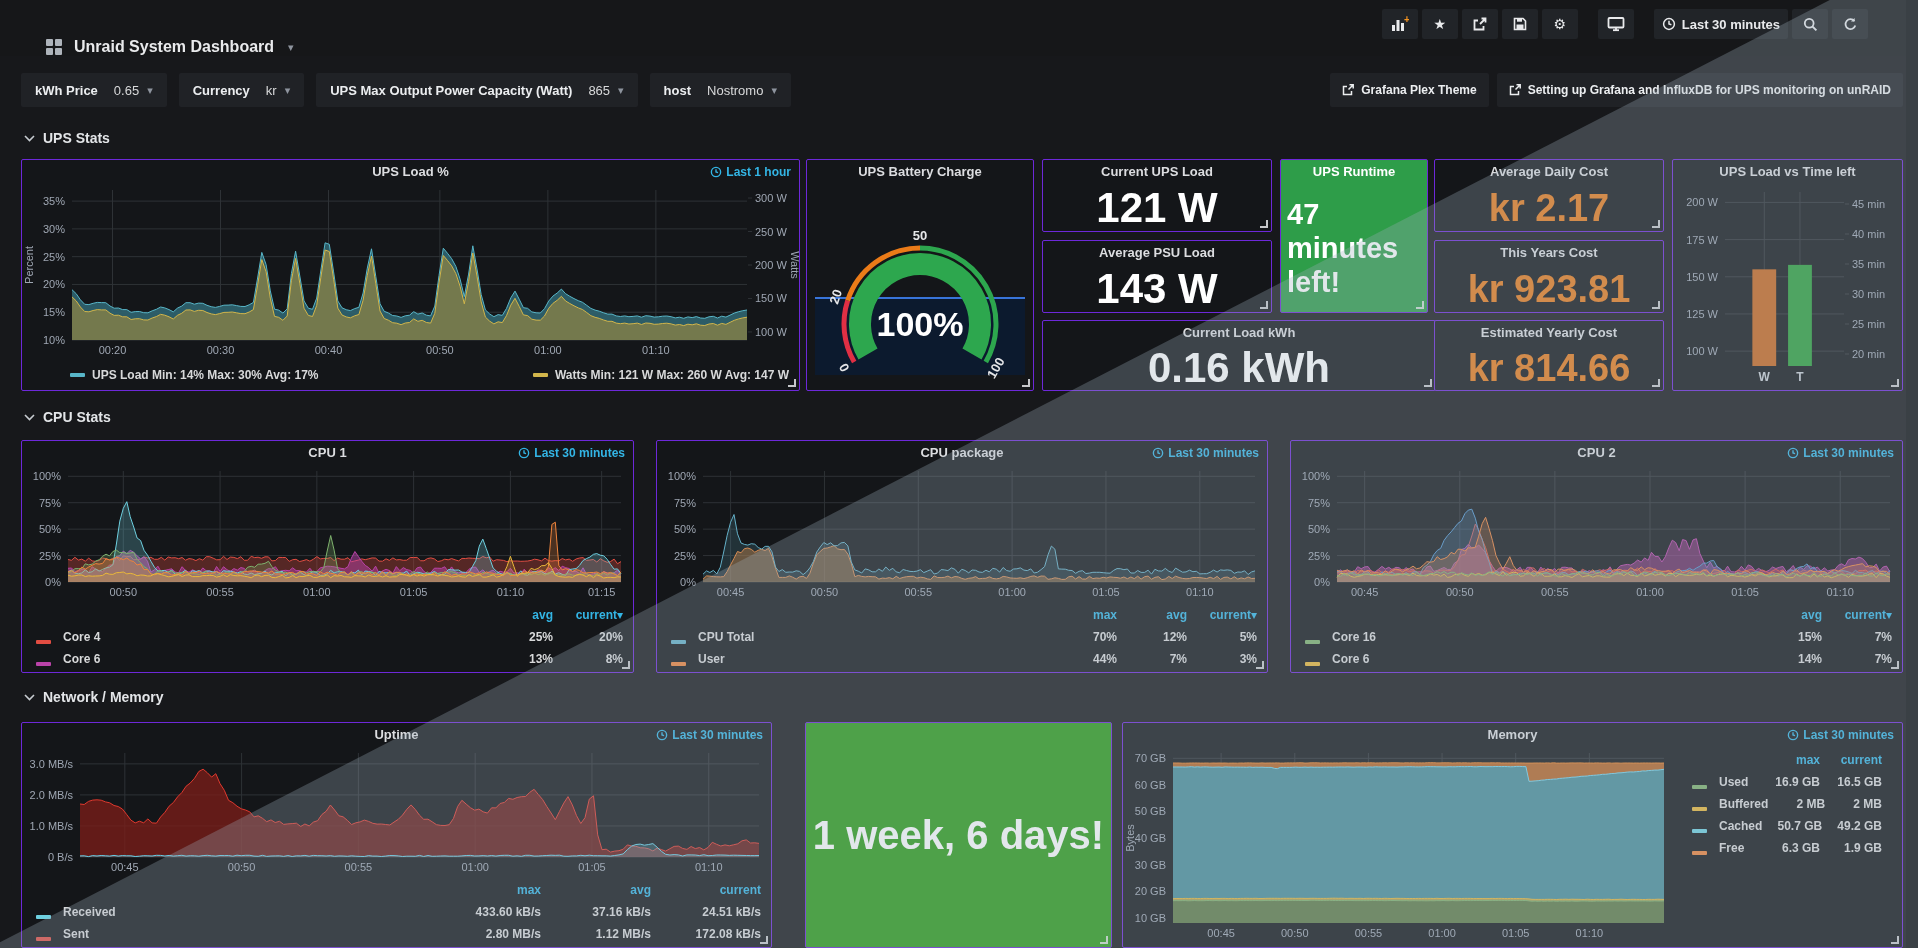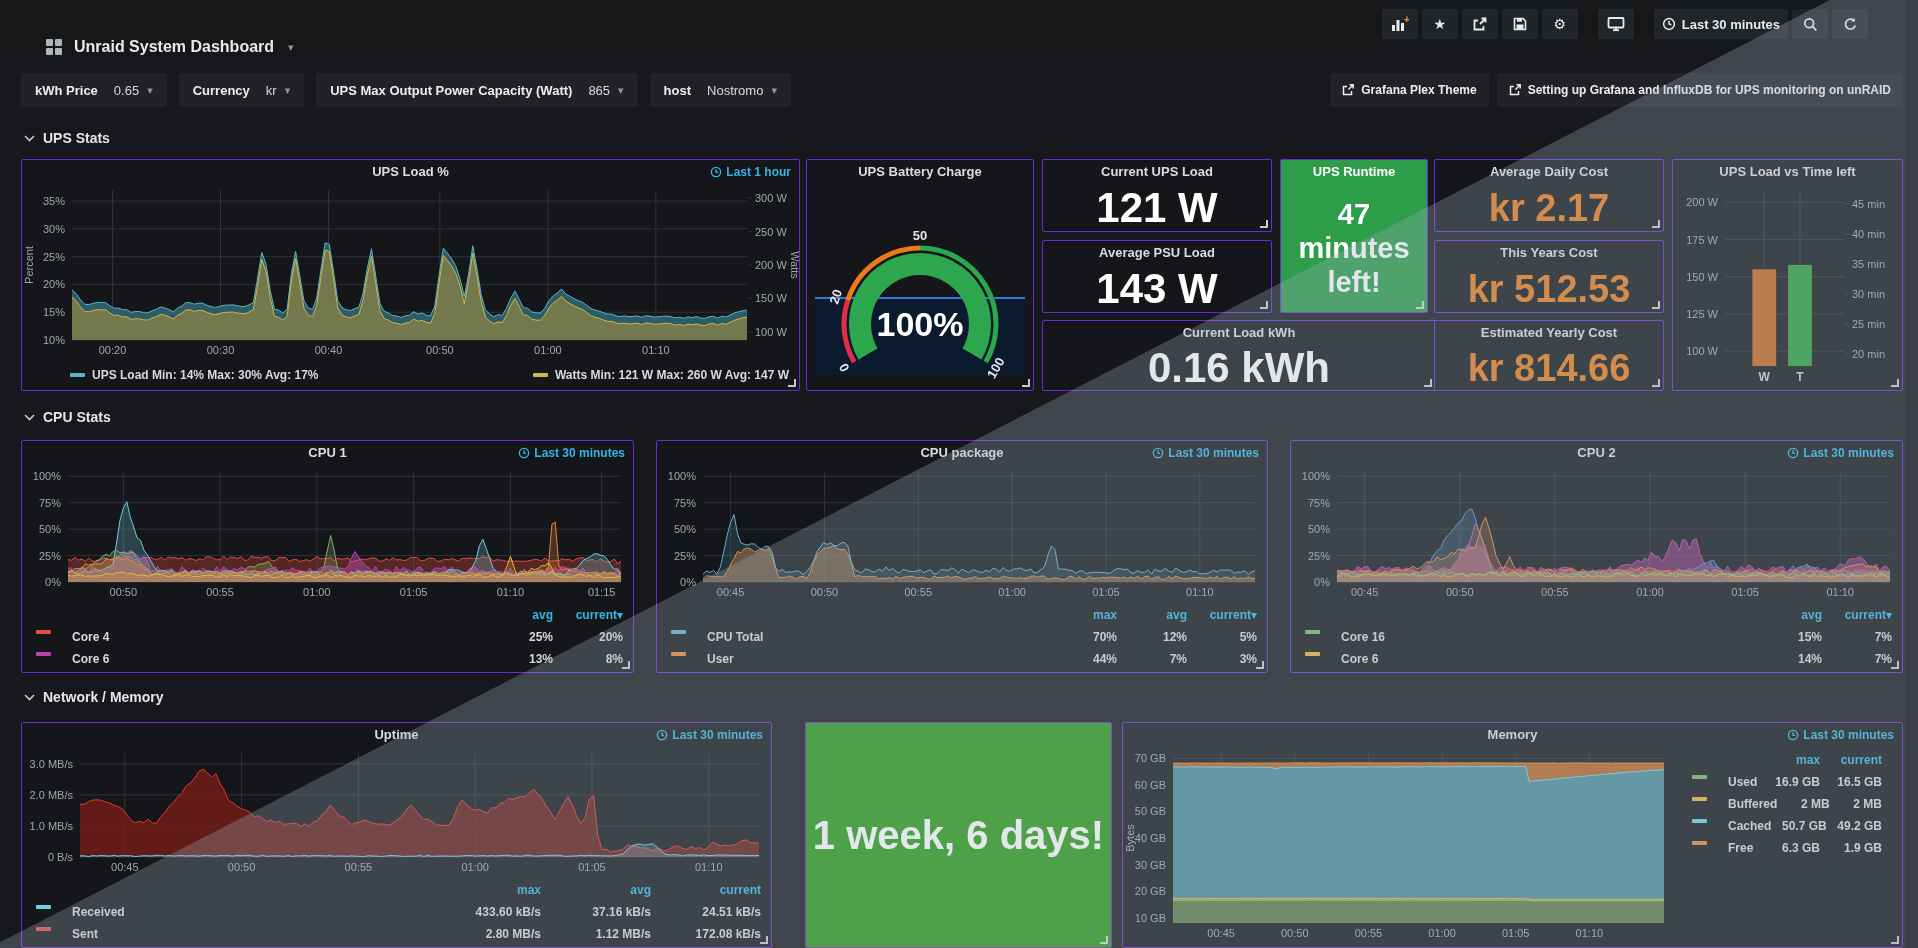--- a/index.html
+++ b/index.html
@@ -45,30 +45,30 @@
   .chart.graph-ups{top:24px;bottom:30px;}
   .chart.graph-mem{top:24px;bottom:4px;right:228px;}
   .chart.graph-bars{top:24px;bottom:4px;}
   .legend-inline{position:absolute;left:0;right:0;bottom:4px;height:22px;display:flex;
                  justify-content:space-between;padding:0 10px 0 48px;font-size:12px;font-weight:700;color:#d8d9da;align-items:center;}
   .legend-inline .li{display:flex;align-items:center;gap:7px;}
   .swatch{display:inline-block;width:15px;height:4px;border-radius:1px;flex:0 0 auto;}
   .legend-tbl{position:absolute;left:0;right:0;bottom:2px;padding:0 10px 0 14px;font-size:12px;font-weight:700;color:#d8d9da;}
   .legend-tbl .l-h{display:flex;justify-content:flex-end;height:22px;align-items:center;color:#33b5e5;}
   .legend-tbl .l-r{display:flex;height:22px;align-items:center;}
-  .legend-tbl .l-name{display:flex;align-items:flex-start;gap:21px;flex:1;cursor:pointer;}
+  .legend-tbl .l-name{display:flex;align-items:flex-end;gap:12px;flex:1;cursor:pointer;}
   .legend-tbl .l-col{text-align:right;}
   .legend-mem{position:absolute;right:10px;top:26px;width:214px;left:auto;bottom:auto;}
   .statp{display:flex;flex-direction:column;}
   .statv{flex:1;display:flex;align-items:center;justify-content:center;font-weight:700;color:#fff;line-height:1.0;}
   .v-big{font-size:42px;}
   .v-cost{font-size:38px;color:#e87d1e;}
   .greenp{background:#2e9d49;}
   .greenp2{background:#2b9b17;}
-  .runtimev{font-size:29px;text-align:center;line-height:1.18;padding:0 6px;}
+  .runtimev{font-size:29px;line-height:1.18;padding:0 6px;}
   .uptimev{font-size:40px;}
   .gauge-navy{position:absolute;left:8px;right:8px;top:137px;height:78px;background:#0c1a2e;
               border-top:2px solid #3874d9;z-index:1;}
   .gauge-svg{position:absolute;inset:0;z-index:2;}
 
   
   .scrollstrip{position:absolute;right:0;top:0;width:12px;height:100%;background:#0f1012;z-index:20;}
   .lightband{position:absolute;inset:0;background:rgba(158,174,190,0.30);z-index:50;pointer-events:none;
              clip-path:polygon(95.4% 0%,100% 0%,100% 100%,0% 100%,0% 99.4%);}
 </style>
@@ -309,21 +309,21 @@
     <div class="p-title" style="color:#fff;">UPS Runtime</div>
     <div class="statv runtimev">47 minutes left!</div>
   </div>
 
   <div class="panel statp" style="left:1434px;top:159px;width:230px;height:73px;">
     <div class="p-title">Average Daily Cost</div>
     <div class="statv v-cost">kr  2.17</div>
   </div>
   <div class="panel statp" style="left:1434px;top:240px;width:230px;height:73px;">
     <div class="p-title">This Years Cost</div>
-    <div class="statv v-cost">kr  512.53</div>
+    <div class="statv v-cost">kr  923.81</div>
   </div>
   <div class="panel statp" style="left:1434px;top:320px;width:230px;height:71px;">
     <div class="p-title">Estimated Yearly Cost</div>
     <div class="statv v-cost">kr  814.66</div>
   </div>
 
   <div class="panel" style="left:1672px;top:159px;width:231px;height:232px;">
     <div class="p-title">UPS Load vs Time left</div>
     <div class="chart graph-bars"><svg width="229" height="202">
           <line x1="52" x2="171" y1="18.410256410256412" y2="18.410256410256412" stroke="#2e3236" stroke-width="1"></line>

